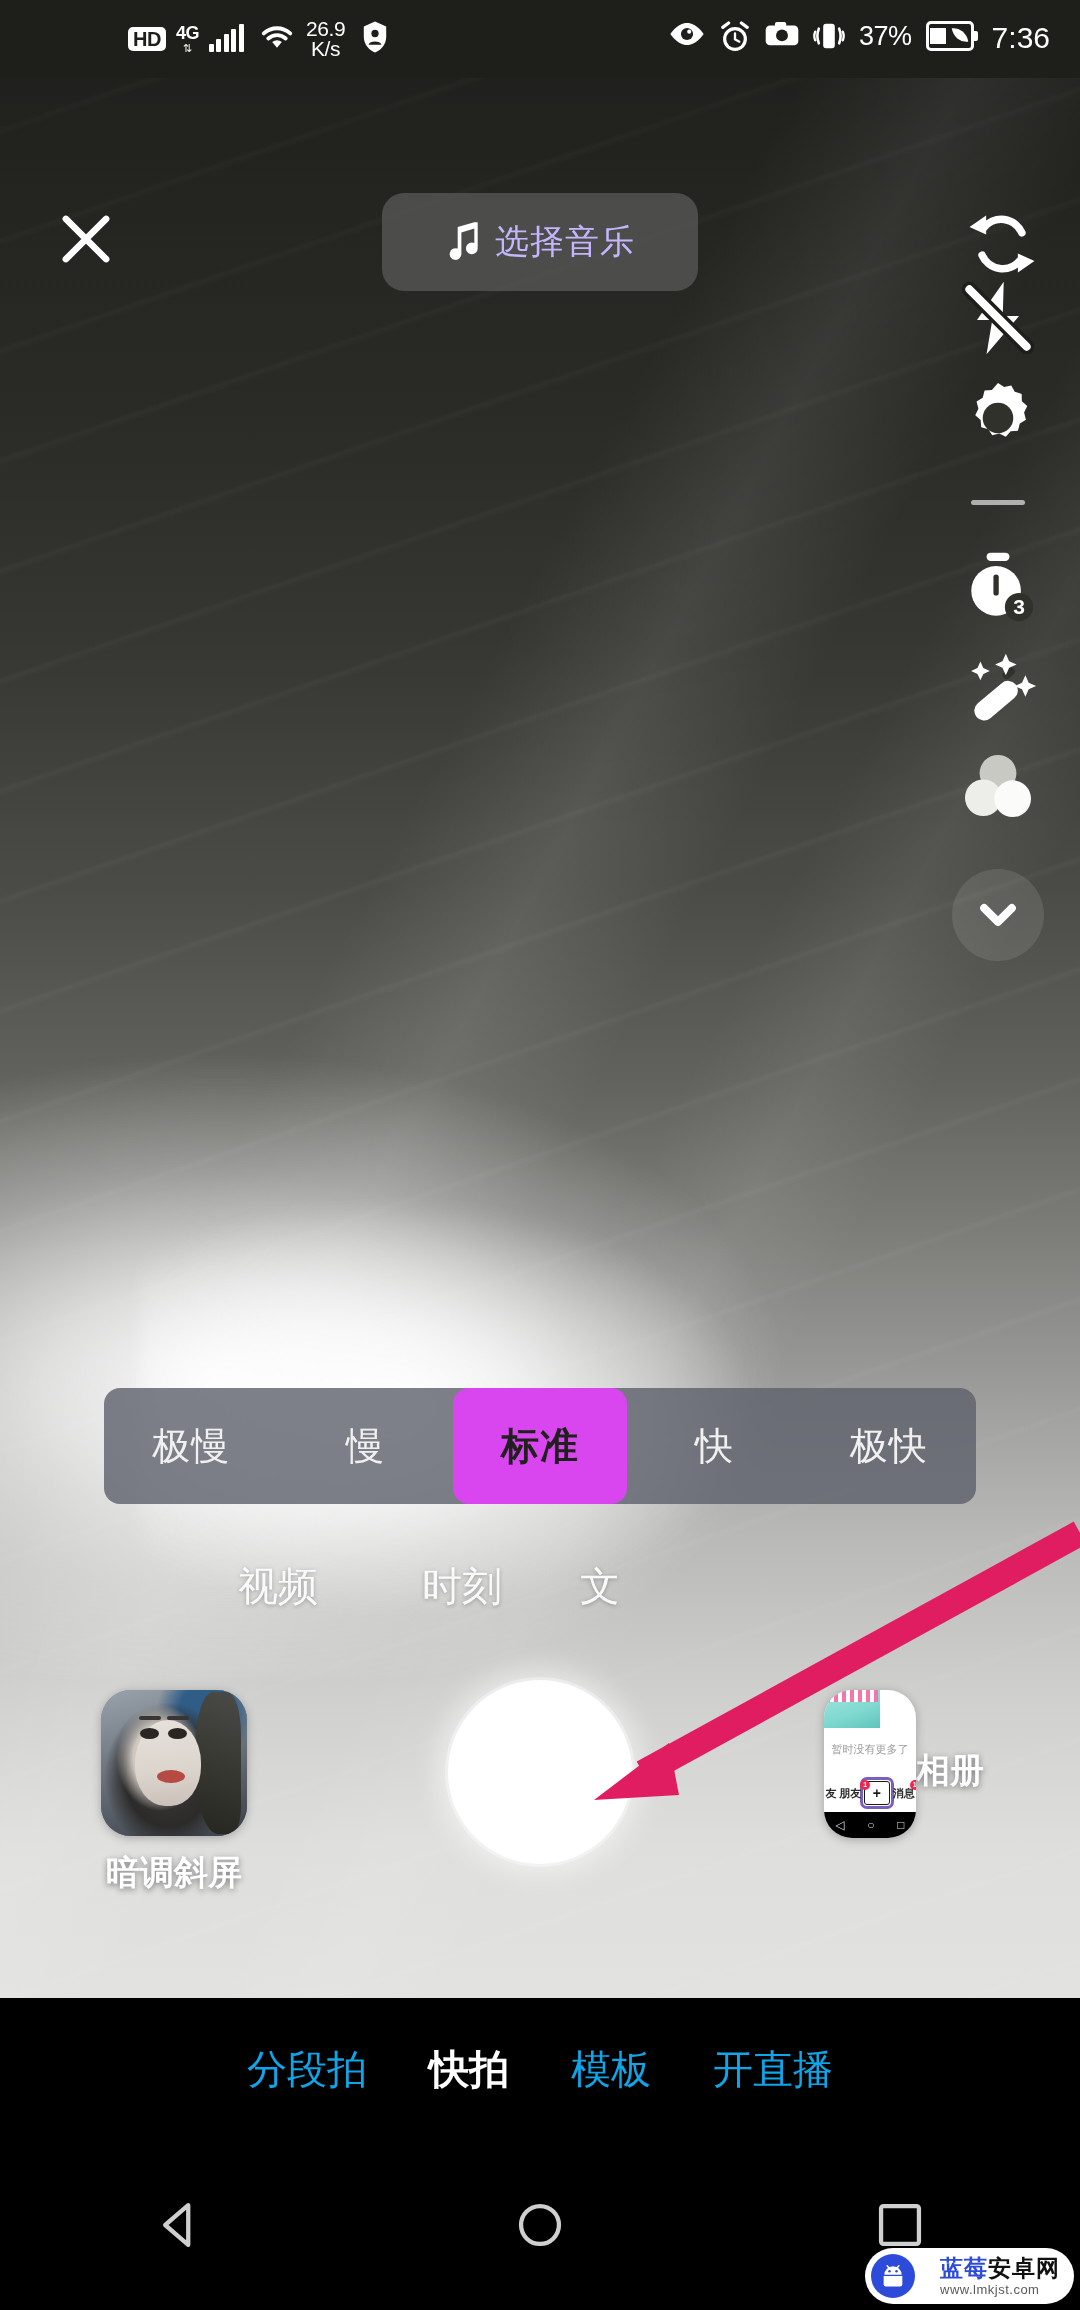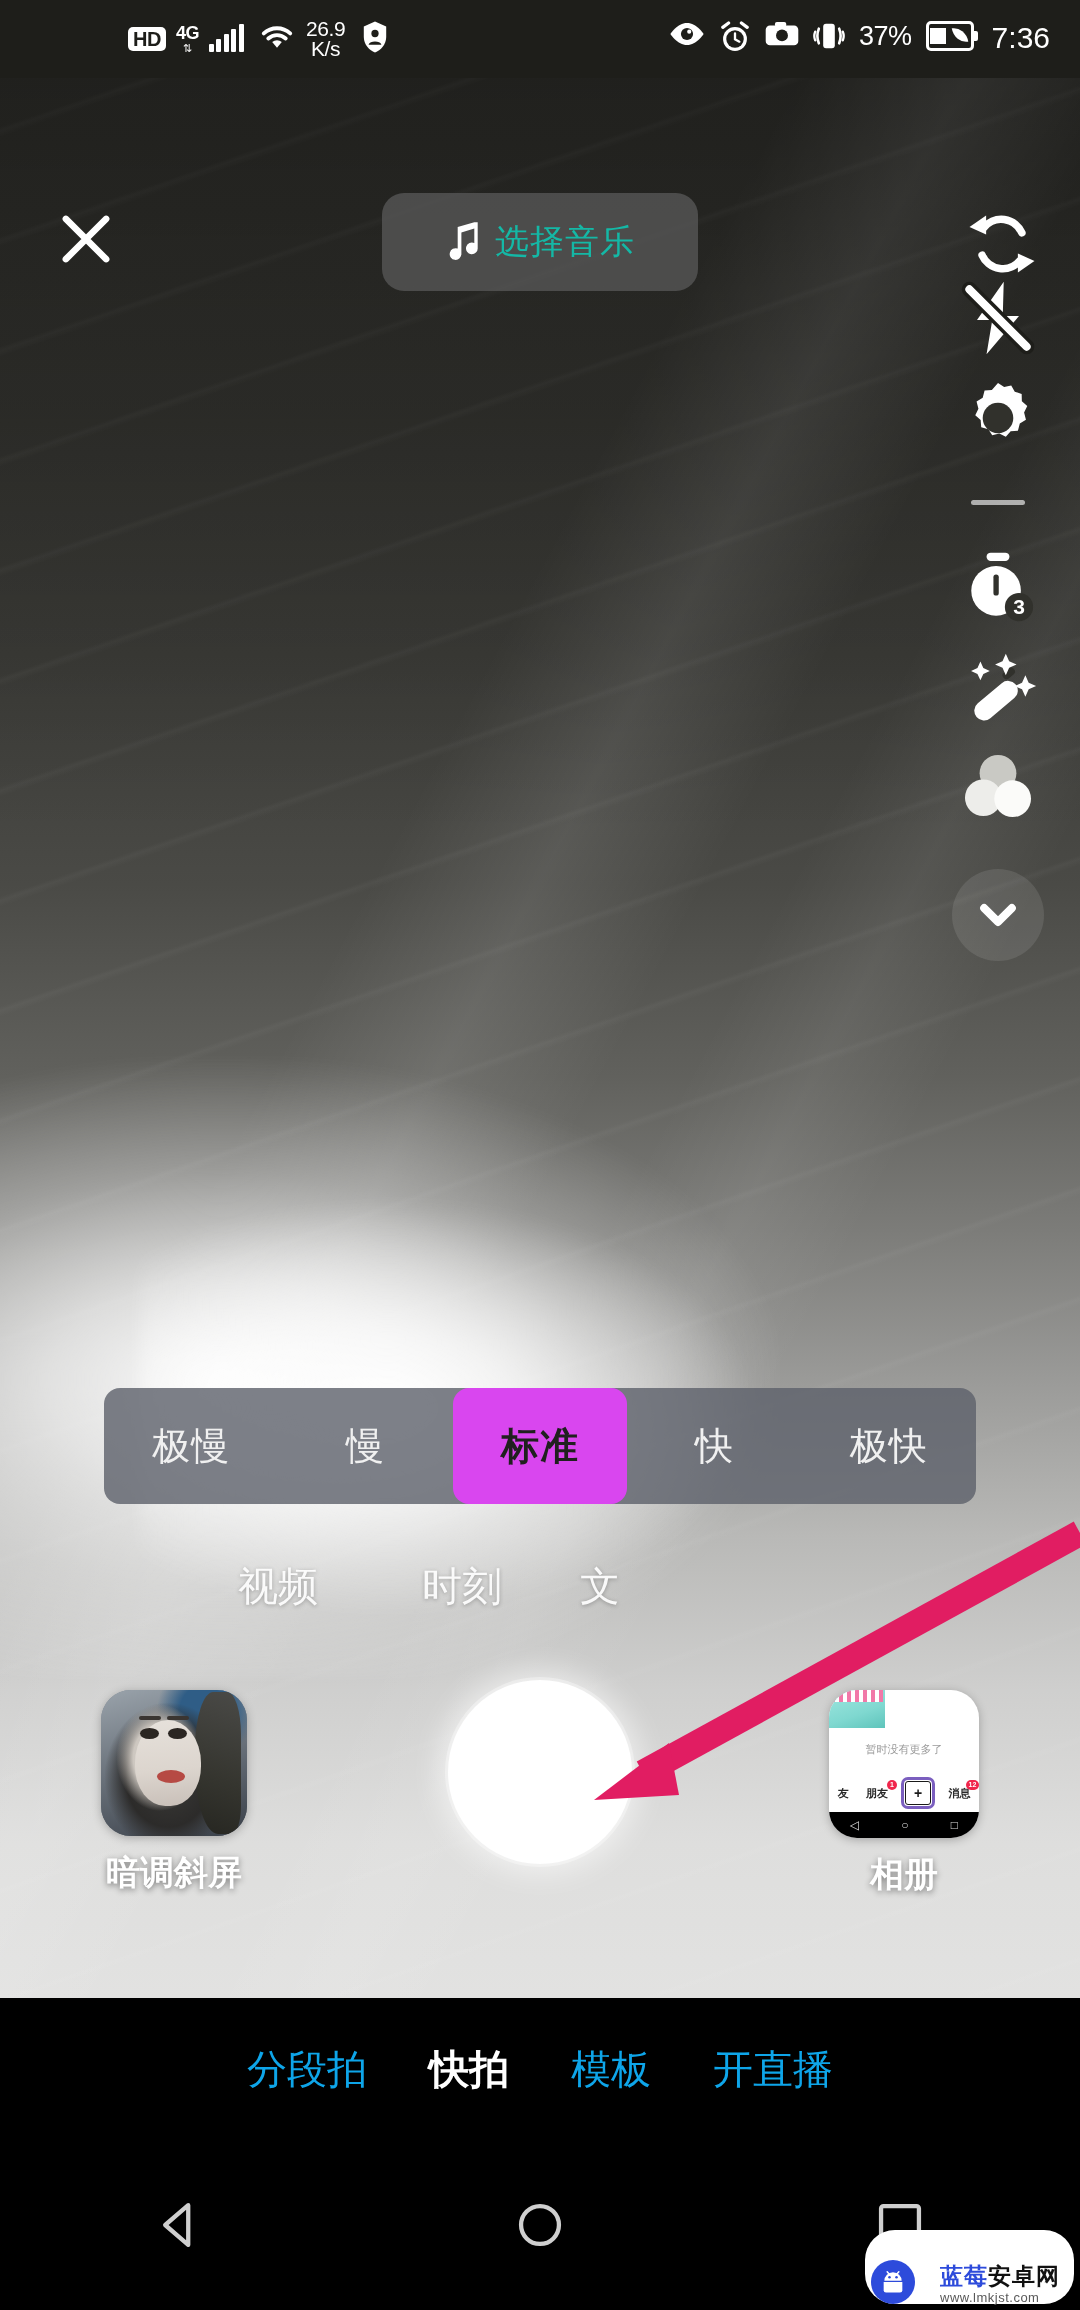--- a/index.html
+++ b/index.html
@@ -179,21 +179,21 @@
     min-width: 220px;
     height: 98px;
     background: rgba(92,92,92,0.72);
     border-radius: 22px;
     display:flex; align-items:center; justify-content:center;
     gap: 16px;
     padding: 0 48px;
     cursor:pointer;
   }
   #music-pill .label {
-    color:#14b8a6; font-size: 34px; letter-spacing: 1px;
+    color:#c4b5fd; font-size: 34px; letter-spacing: 1px;
   }
   #flip-btn {
     position:absolute; right: 44px; top: 128px;
     width: 72px; height: 72px; cursor:pointer;
   }
 
   
   #right-rail {
     position:absolute; right: 34px; top: 270px;
     width: 96px;
@@ -331,21 +331,21 @@
     width: 166px; height: 166px;
     border-radius: 50%;
     background: #ffffff;
     border: 9px solid rgba(255,255,255,0.92);
     box-shadow: 0 0 0 3px rgba(255,255,255,0.35), 0 0 28px 10px rgba(255,255,255,0.55);
     cursor:pointer;
   }
   #gallery-item{
     position:absolute; right: 96px; top: 0px;
     width: 160px;
-    display:flex; flex-direction:column; align-items:center;
+    display:flex; flex-direction:row; align-items:center;
     cursor:pointer;
   }
   #gallery-thumb{
     width: 150px; height: 148px; border-radius: 28px;
     overflow:hidden; position:relative;
     background:#fff;
     box-shadow: 0 2px 10px rgba(0,0,0,0.25);
   }
   .g-top-img{
     position:absolute; left:0; top:0; width: 56px; height: 38px;
@@ -414,24 +414,24 @@
     width:1080px; height: 170px;
     background:#000;
     display:flex; align-items:center; justify-content:space-around;
     z-index: 25;
   }
   .an-btn{ width: 110px; height: 110px; display:flex;align-items:center;justify-content:center; cursor:pointer;}
 
   
   #watermark{
     position:absolute; right: 6px; bottom: 6px;
-    height: 74px;
+    height: 56px;
     background:#fff;
     border-radius: 30px;
-    display:flex; align-items:flex-end;
+    display:flex; align-items:center;
     padding: 0 14px 0 6px;
     gap: 25px;
     z-index: 35;
   }
   .wm-logo{
     width: 44px;height:44px;border-radius:50%;
     background:#2d4bdb;
     display:flex;align-items:center;justify-content:center;
   }
   .wm-text{ display:flex; flex-direction:column; line-height:1; }

